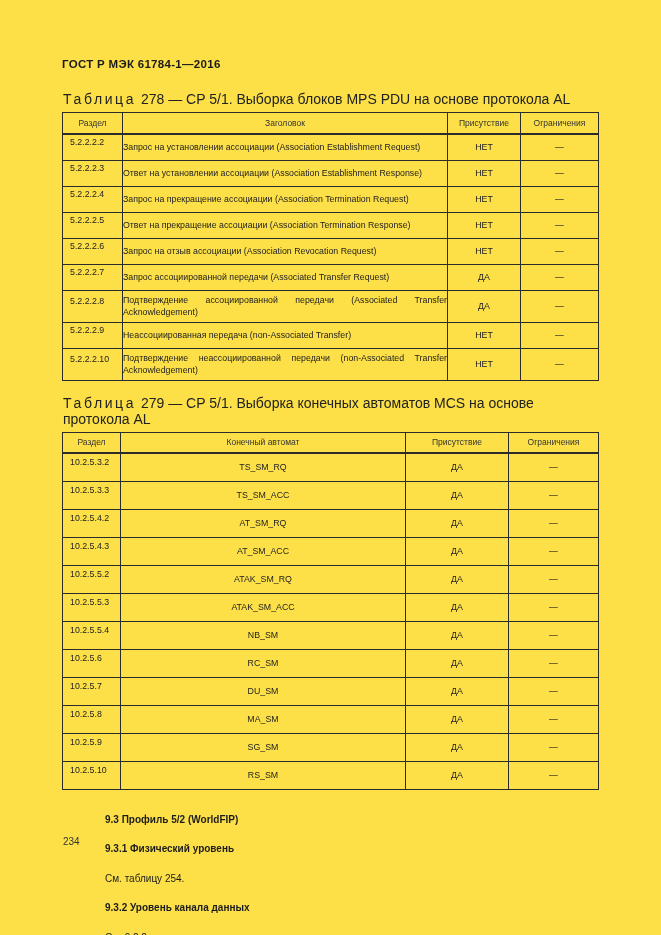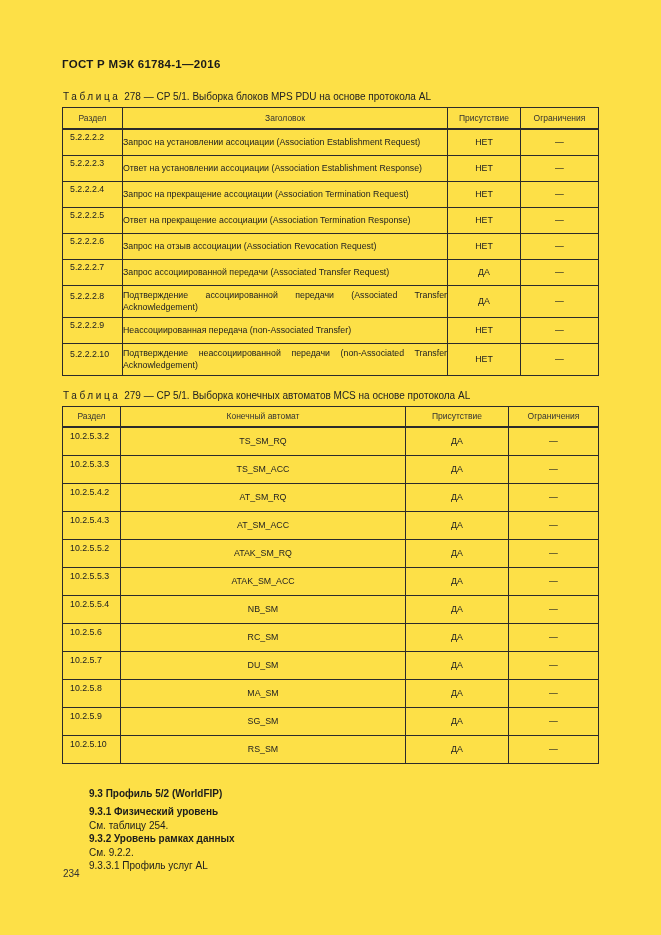--- a/index.html
+++ b/index.html
@@ -19,21 +19,21 @@
     overflow: hidden;
   }
   .doc-header {
     font-size: 11.5px;
     font-weight: bold;
     letter-spacing: 0.3px;
     margin: 0 0 21px 0;
     color: #1a1a1a;
   }
   .table-caption {
-    font-size: 10px;
+    font-size: 14px;
     margin: 0 0 5px 1px;
     color: #222;
   }
   .cap-word { letter-spacing: 2.6px; }
   .cap-num { margin-left: 1px; }
 
   table.gost {
     width: 536px;
     border-collapse: collapse;
     table-layout: fixed;
@@ -75,28 +75,28 @@
 
   .gap-between-tables { height: 14px; }
 
   .sections {
     margin-top: 23px;
     margin-left: 27px;
     font-size: 10px;
     line-height: 13.5px;
     color: #1c1c1c;
   }
-  .sections p { margin: 0; }
+  .sections p { margin: 16px; }
   .sec-h { font-weight: bold; }
   .sec-h2 { margin-bottom: 5px !important; }
 
   .page-number {
     position: absolute;
     left: 63px;
-    top: 868px;
+    top: 836px;
     font-size: 10px;
     color: #333;
   }
 </style>
 </head>
 <body>
 
 <div class="page">
 
   <p class="doc-header">ГОСТ Р МЭК 61784-1—2016</p>
@@ -289,20 +289,20 @@
           <td class="c-pres">ДА</td>
           <td class="c-constr">—</td>
         </tr>
       </tbody>
   </table>
 
   <div class="sections">
     <p class="sec-h sec-h2">9.3 Профиль 5/2 (WorldFIP)</p>
     <p class="sec-h">9.3.1 Физический уровень</p>
     <p>См. таблицу 254.</p>
-    <p class="sec-h">9.3.2 Уровень рамках данных</p>
+    <p class="sec-h">9.3.2 Уровень канала данных</p>
     <p>См. 9.2.2.</p>
     <p>9.3.3.1 Профиль услуг AL</p>
   </div>
 
   <div class="page-number">234</div>
 
 </div>
 
 </body></html>

